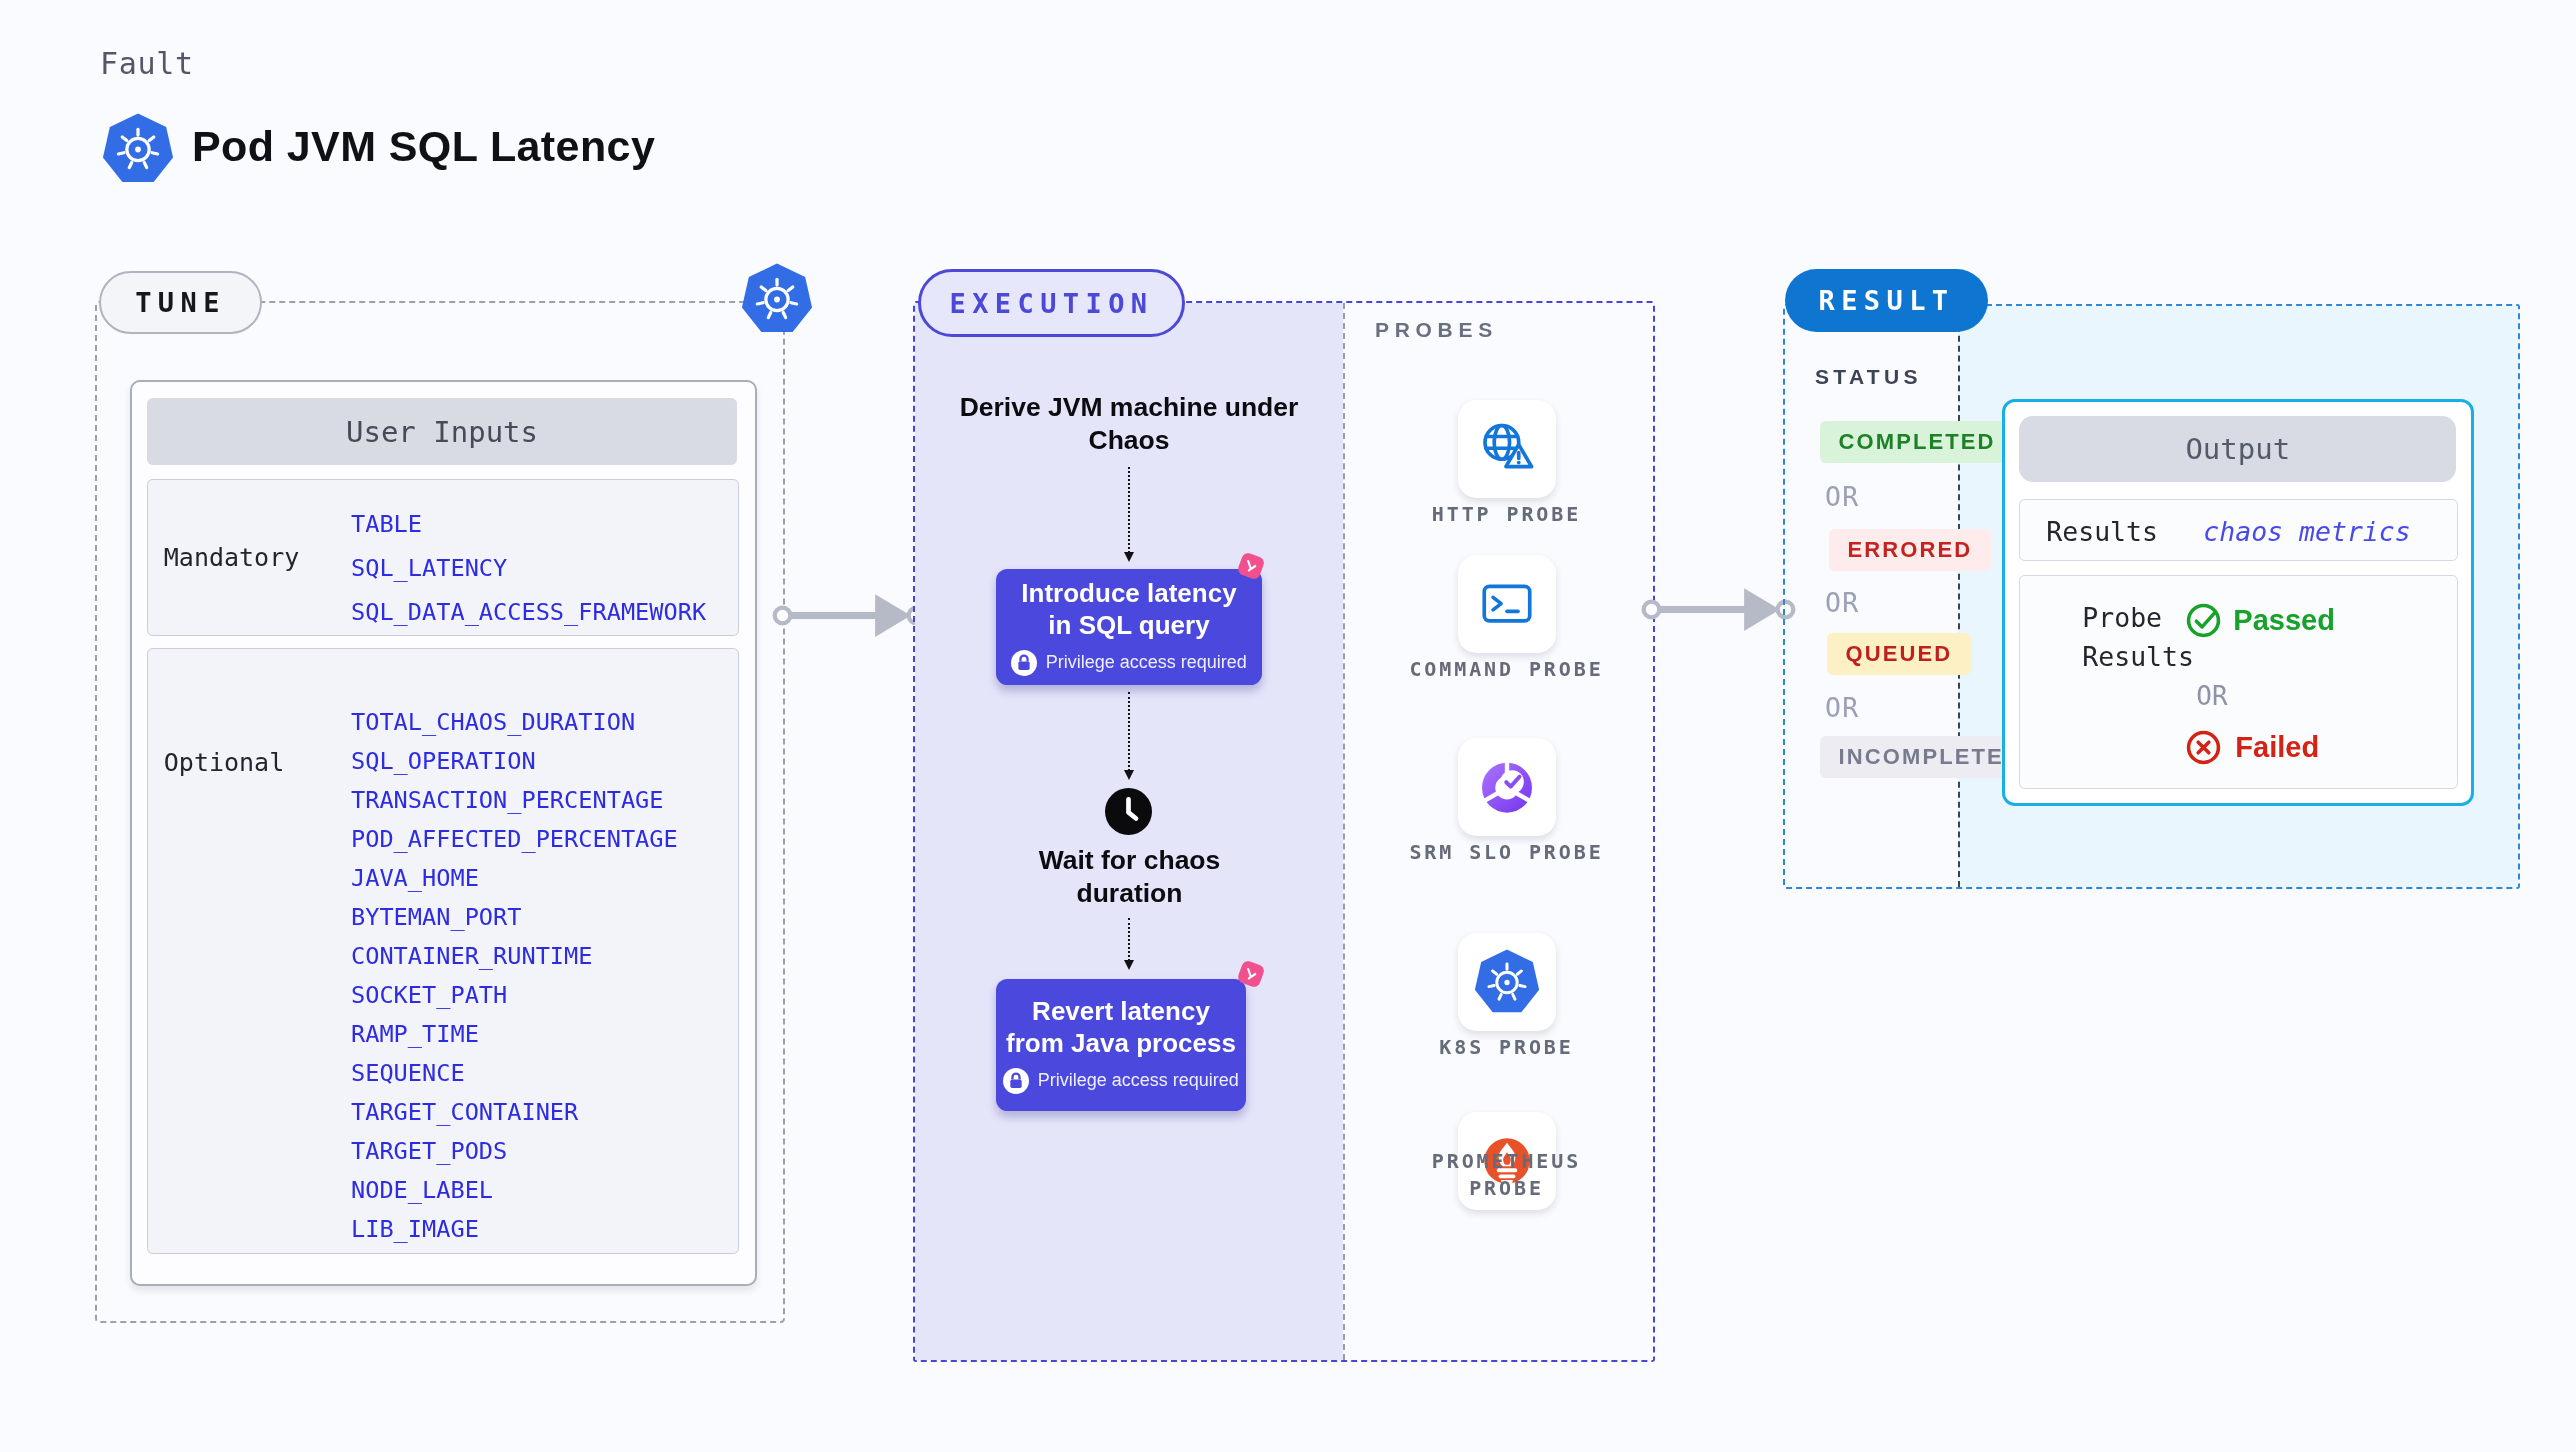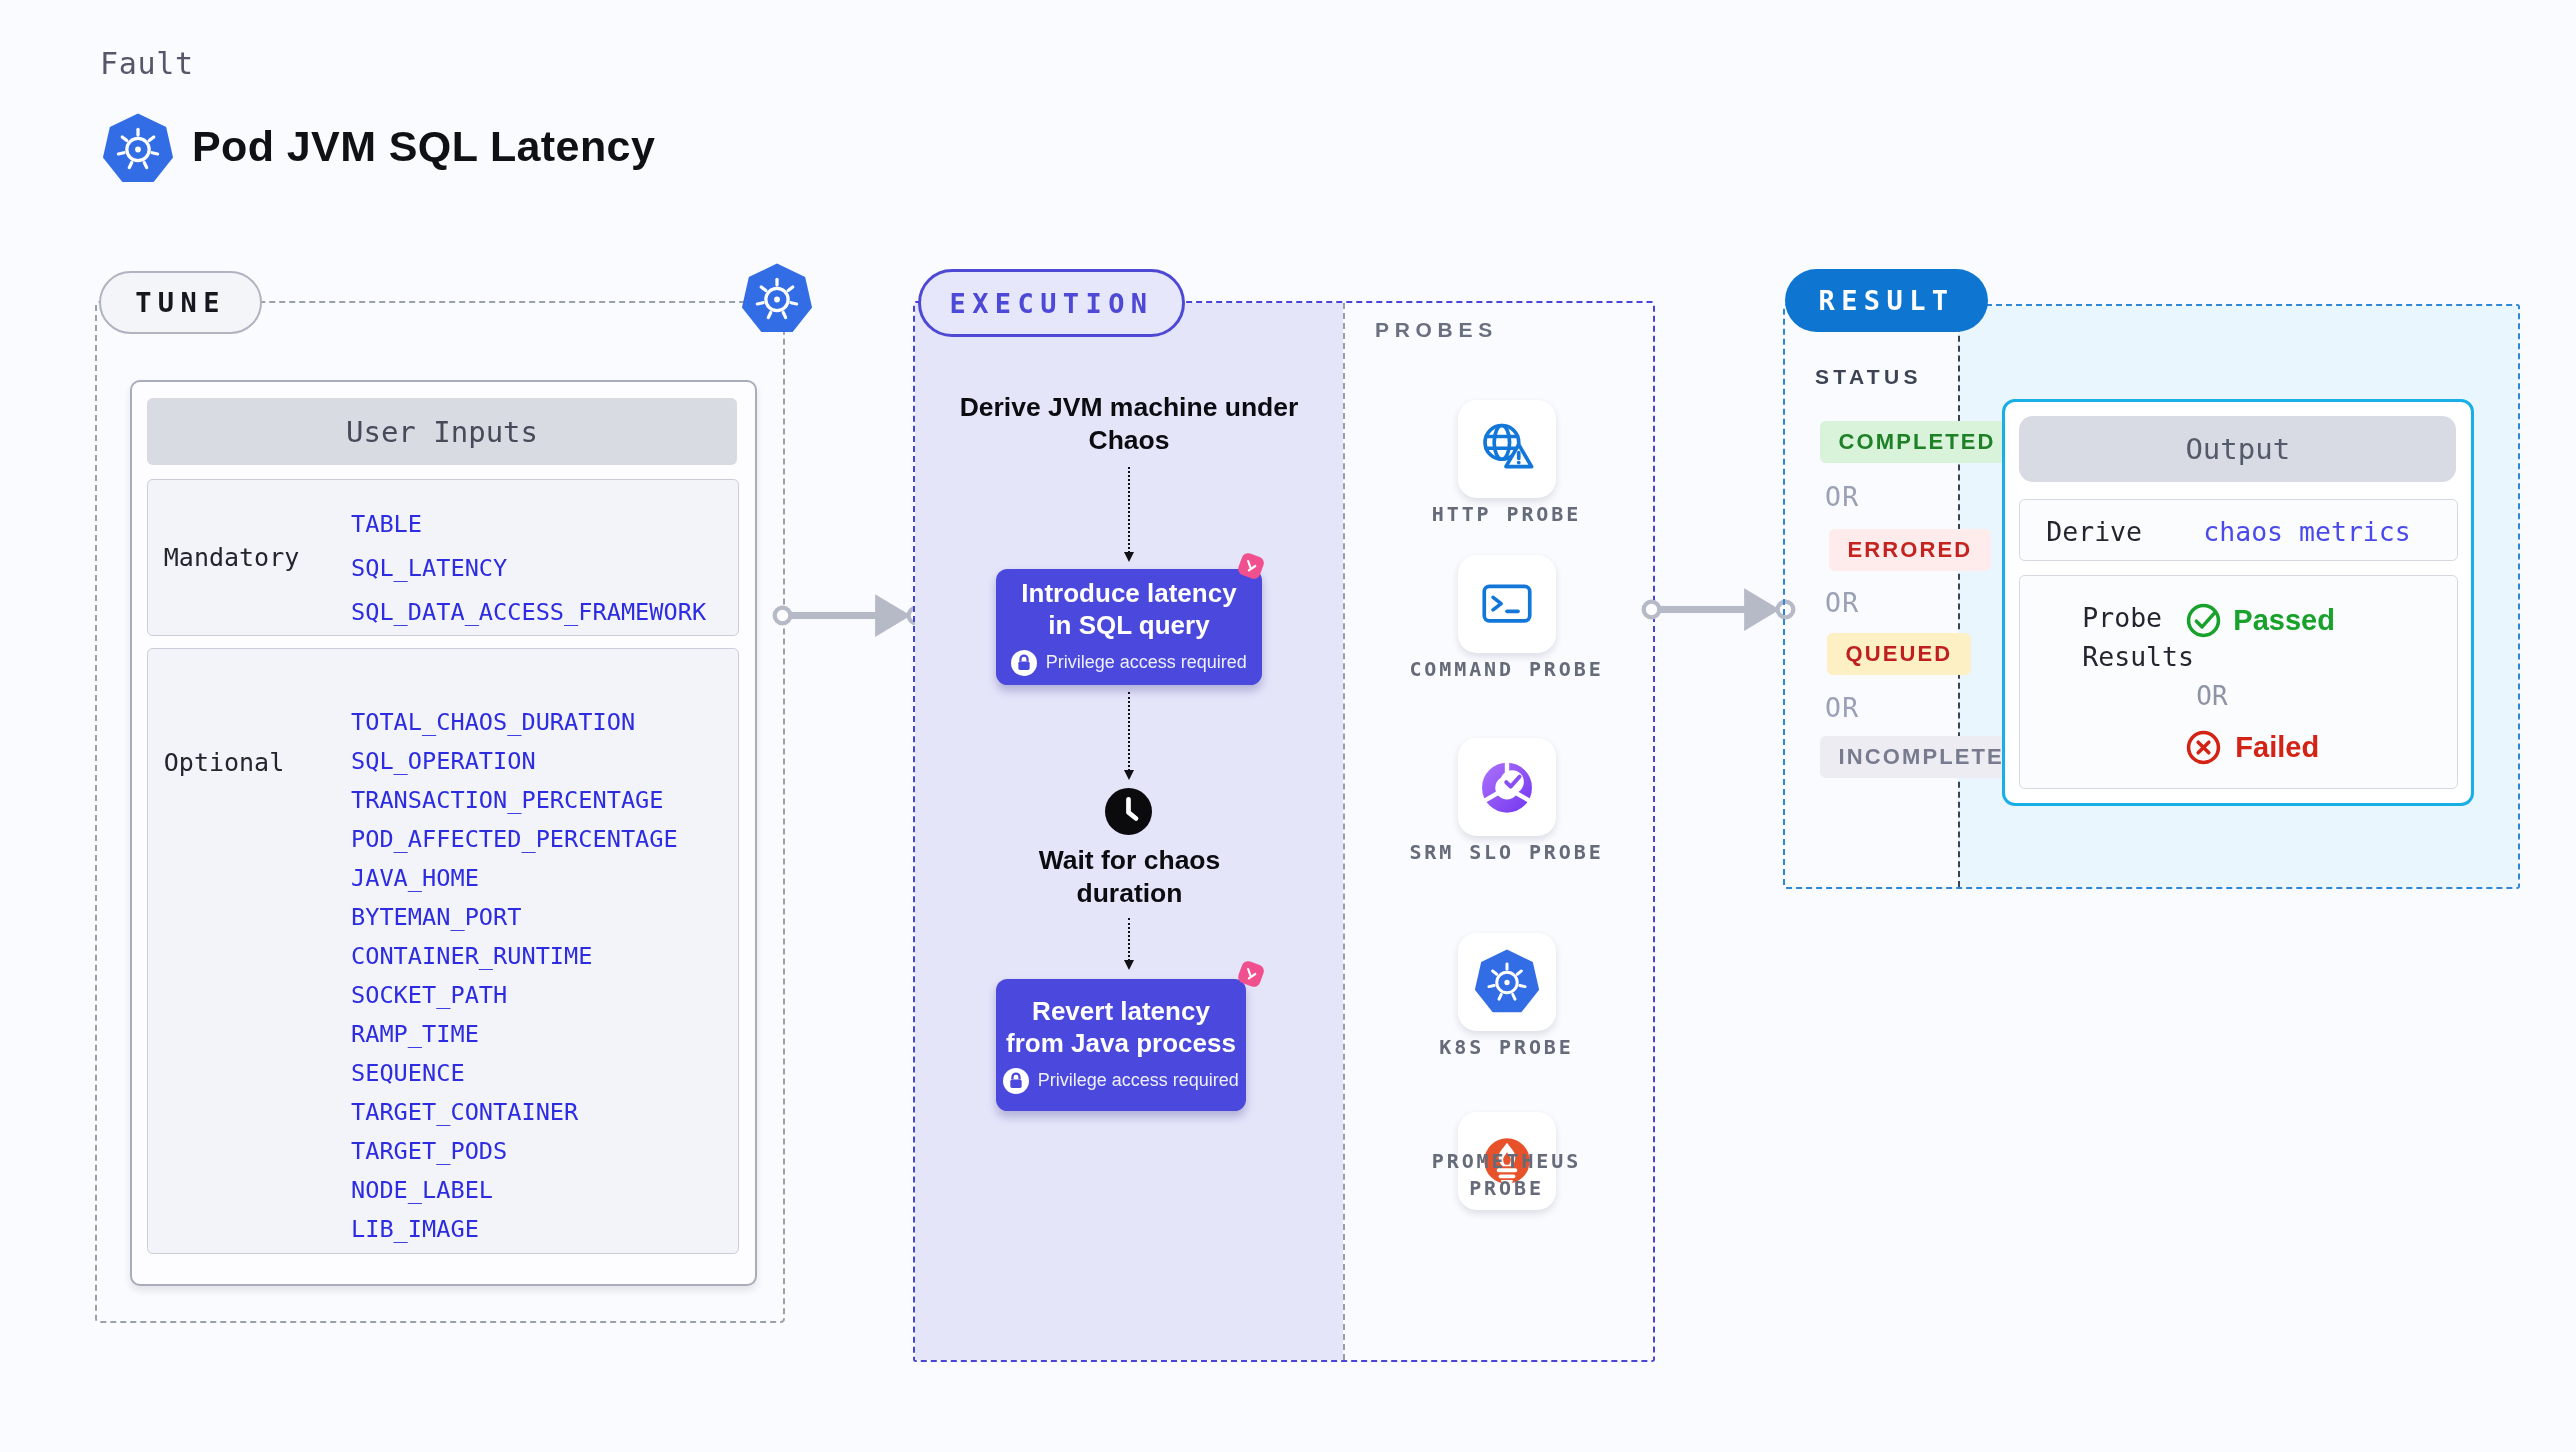--- a/index.html
+++ b/index.html
@@ -108,21 +108,21 @@
 
   .output-card{left:2002px;top:399px;width:466px;height:401px;background:#ffffff;
                border:3.6px solid #18aee6;border-radius:13px;}
   .output-header{position:absolute;left:14.3px;top:14.3px;width:437px;height:66px;background:#d8dae4;
                  border-radius:14px;display:flex;align-items:center;justify-content:center;
                  font-size:29px;color:#545a69;}
   .output-row{position:absolute;left:14.3px;width:437px;background:#fbfcfe;
               border:1.4px solid #d5d8e1;border-radius:5.7px;}
   .metrics-row{top:97px;height:60px;}
   .metrics-label{position:absolute;left:26px;top:15.8px;font-size:26.5px;color:#23262f;}
-  .metrics-value{position:absolute;left:183px;top:15.8px;font-size:26.5px;color:#4a49ea;}
+  .metrics-value{position:absolute;left:183px;top:15.8px;font-size:26.5px;color:#4a49ea;font-style:italic;}
   .proberes-row{top:173px;height:212px;}
   .proberes-label{position:absolute;left:26px;top:21.5px;width:143px;font-size:26.5px;
                   line-height:39px;color:#23262f;margin-left:36px;}
   .res-passed{position:absolute;left:165px;top:26px;display:flex;align-items:center;gap:11px;
               font-family:"Liberation Sans",sans-serif;font-weight:700;font-size:29px;color:#18a22b;}
   .res-or{position:absolute;left:176px;top:105px;font-size:26px;color:#8e94a6;}
   .res-failed{position:absolute;left:165px;top:153px;display:flex;align-items:center;gap:13px;
               font-family:"Liberation Sans",sans-serif;font-weight:700;font-size:29px;color:#d42315;}
 </style>
 </head>
@@ -346,21 +346,21 @@
   <div class="abs or-sep or1">OR</div>
   <div class="abs status-badge b-errored">ERRORED</div>
   <div class="abs or-sep or2">OR</div>
   <div class="abs status-badge b-queued">QUEUED</div>
   <div class="abs or-sep or3">OR</div>
   <div class="abs status-badge b-incompleted">INCOMPLETED</div>
 
   <div class="abs output-card">
     <div class="output-header">Output</div>
     <div class="output-row metrics-row">
-      <div class="metrics-label">Derive</div>
+      <div class="metrics-label">Results</div>
       <div class="metrics-value">chaos metrics</div>
     </div>
     <div class="output-row proberes-row">
       <div class="proberes-label">Probe Results</div>
       <div class="res-passed">
         <svg width="37" height="37" viewBox="0 0 52 52">
           <circle cx="26" cy="26" r="21" fill="none" stroke="#18a22b" stroke-width="5"></circle>
           <path d="M16 27 l8 8 L41 16" fill="none" stroke="#18a22b" stroke-width="5" stroke-linecap="round" stroke-linejoin="round"></path>
         </svg>
         <span>Passed</span>

